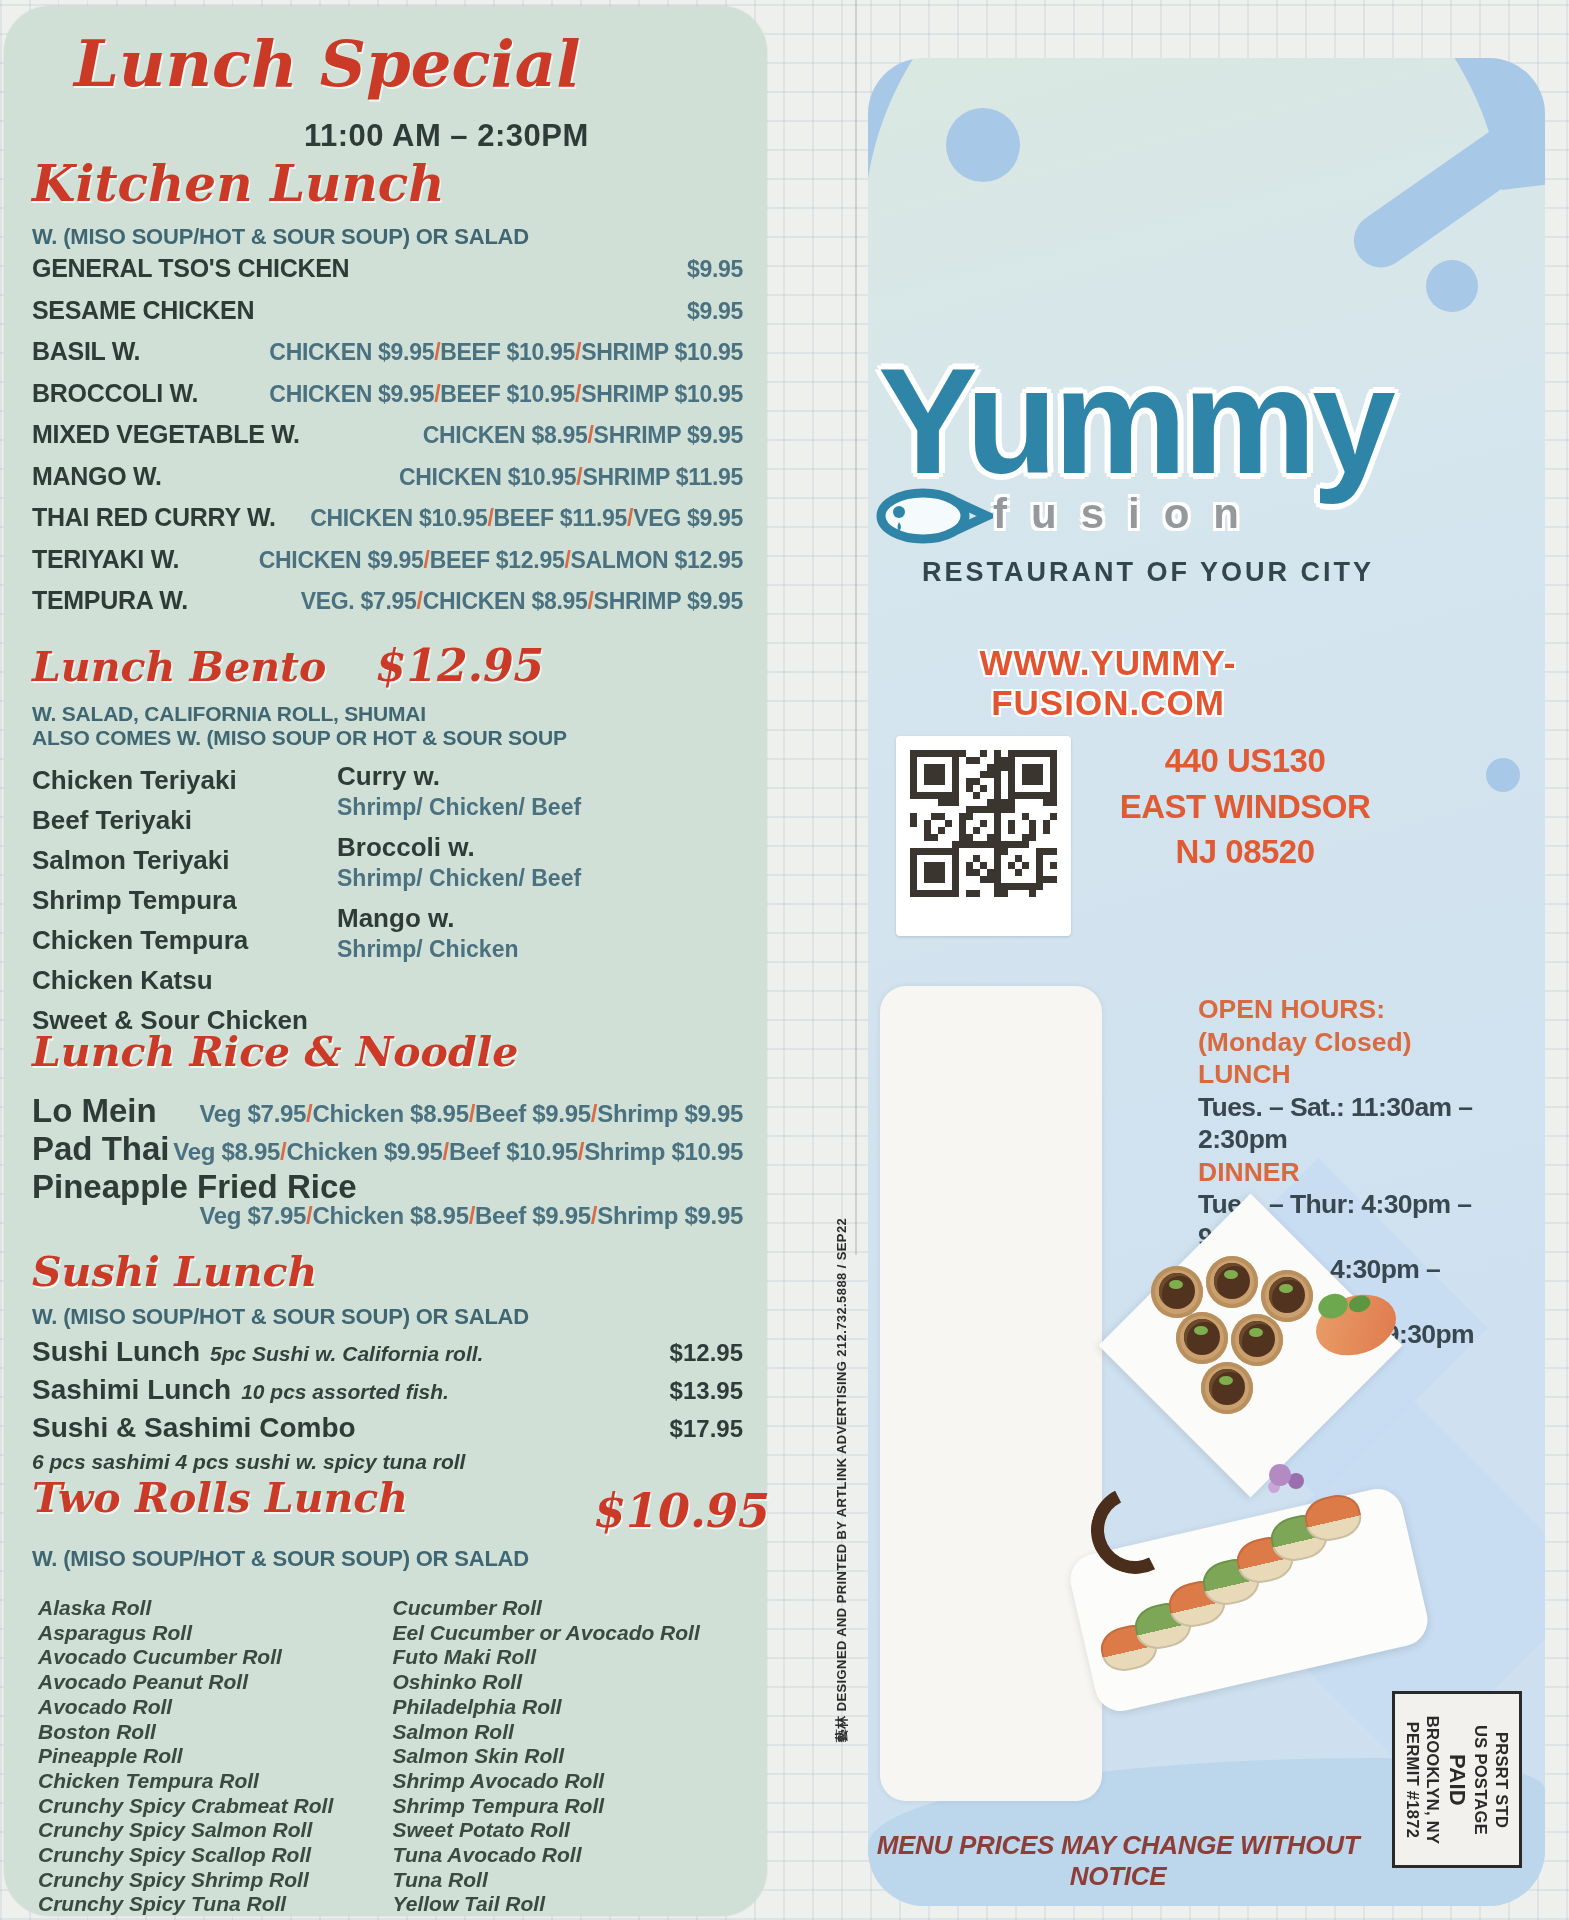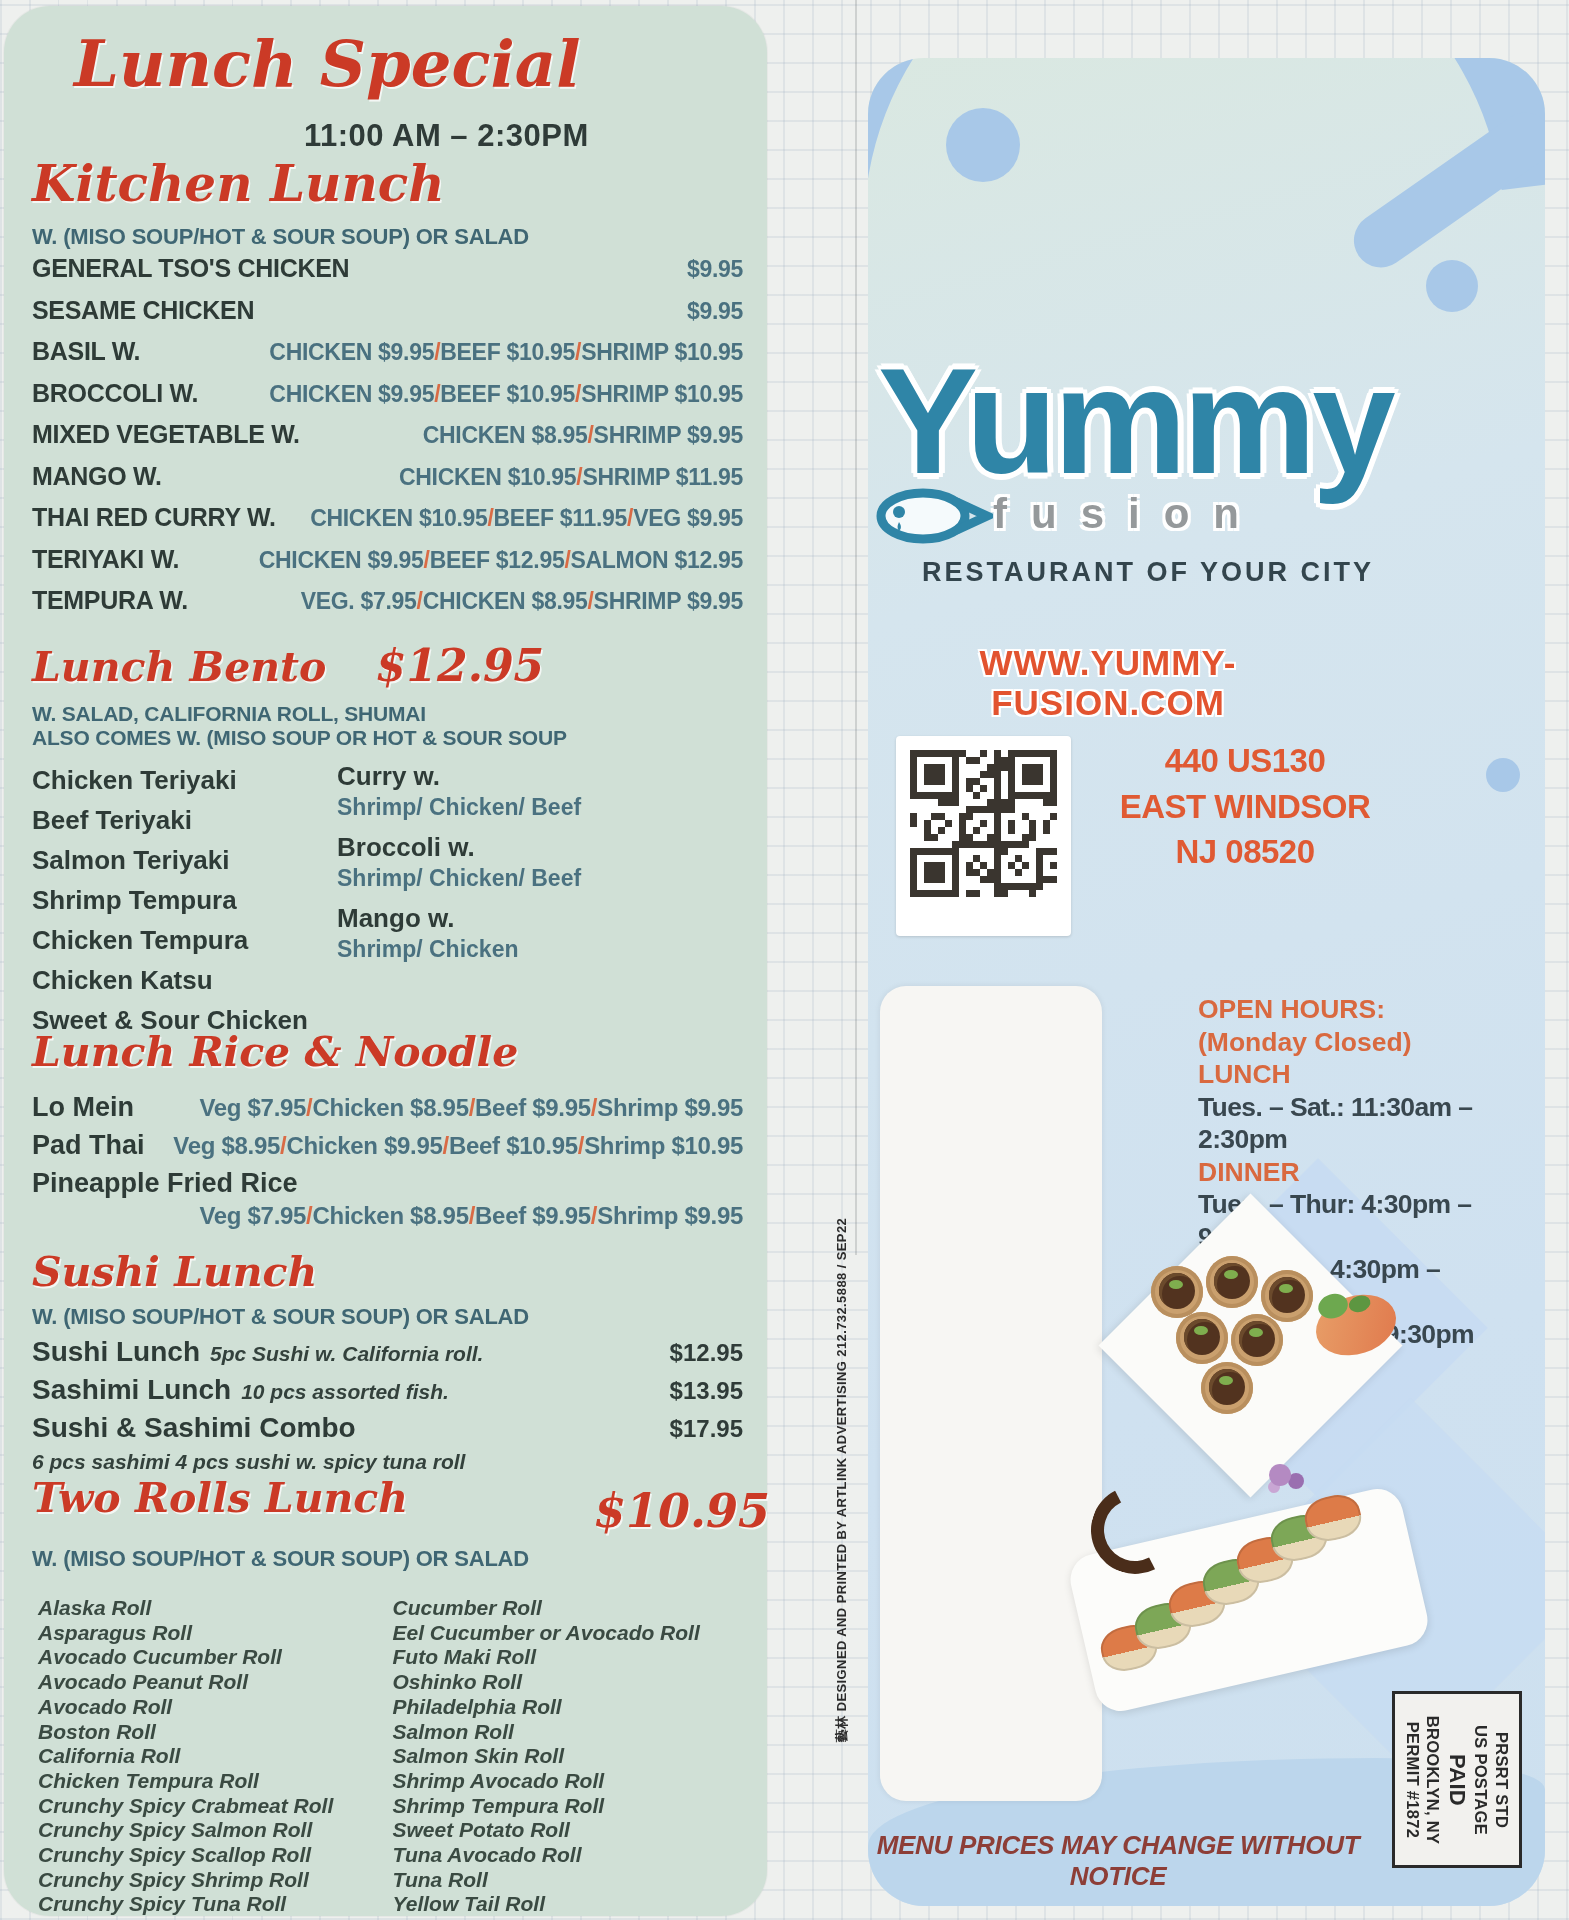--- a/index.html
+++ b/index.html
@@ -33,21 +33,21 @@
   .bento-sub{left:28px;top:696px;line-height:24px;}
   .bento-cols{left:28px;right:24px;top:754px;display:flex;}
   .bento-col1{width:305px;}
   .bento-col1 div{font-size:26px;font-weight:bold;color:#2e3b37;line-height:40px;white-space:nowrap;}
   .bento-col2{flex:1;}
   .b2-name{font-size:26px;font-weight:bold;color:#2e3b37;line-height:33px;}
   .b2-sub{font-size:23px;font-weight:bold;color:#4a7180;line-height:28px;margin-bottom:10px;}
   .rice-title{left:28px;top:1026px;}
   .rice-items{left:28px;right:24px;top:1086px;}
   .r-row{display:flex;justify-content:space-between;align-items:baseline;height:38px;}
-  .r-name{font-size:27px;font-weight:bold;color:#2e3b37;white-space:nowrap;}
+  .r-name{font-size:33px;font-weight:bold;color:#2e3b37;white-space:nowrap;}
   .r-price{font-size:24px;font-weight:bold;color:#4a7180;white-space:nowrap;letter-spacing:-.3px;}
   .r-row.only-name{height:34px;}
   .r-row.only-price{justify-content:flex-end;height:34px;}
   .sushi-title{left:28px;top:1246px;}
   .sushi-sub{left:28px;top:1298px;}
   .sushi-items{left:28px;right:24px;top:1330px;}
   .s-row{display:flex;justify-content:space-between;align-items:baseline;height:38px;}
   .s-name{font-size:28px;font-weight:bold;color:#2e3b37;white-space:nowrap;}
   .s-desc{font-size:21px;font-style:italic;font-weight:bold;color:#33413c;margin-left:10px;white-space:nowrap;}
   .s-price{font-size:24px;font-weight:bold;color:#2f3b38;}
@@ -248,21 +248,21 @@
     <div class="abs tr-price script">$10.95</div>
     <div class="abs tr-sub subline">W. (MISO SOUP/HOT &amp; SOUR SOUP) OR SALAD</div>
     <div class="abs tr-cols">
       <div class="tr-col">
         <div>Alaska Roll</div>
         <div>Asparagus Roll</div>
         <div>Avocado Cucumber Roll</div>
         <div>Avocado Peanut Roll</div>
         <div>Avocado Roll</div>
         <div>Boston Roll</div>
-        <div>California Roll</div>
+        <div>Pineapple Roll</div>
         <div>Chicken Tempura Roll</div>
         <div>Crunchy Spicy Crabmeat Roll</div>
         <div>Crunchy Spicy Salmon Roll</div>
         <div>Crunchy Spicy Scallop Roll</div>
         <div>Crunchy Spicy Shrimp Roll</div>
         <div>Crunchy Spicy Tuna Roll</div>
       </div>
       <div class="tr-col">
         <div>Cucumber Roll</div>
         <div>Eel Cucumber or Avocado Roll</div>

